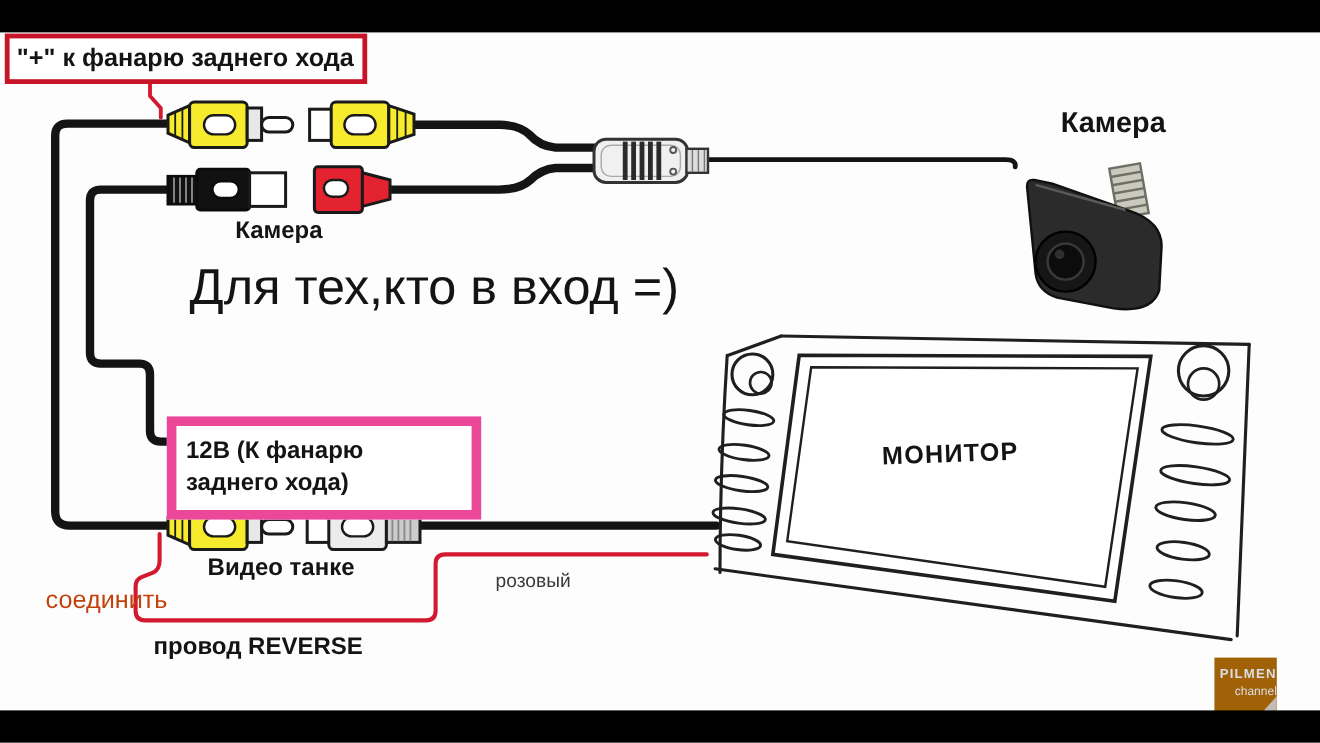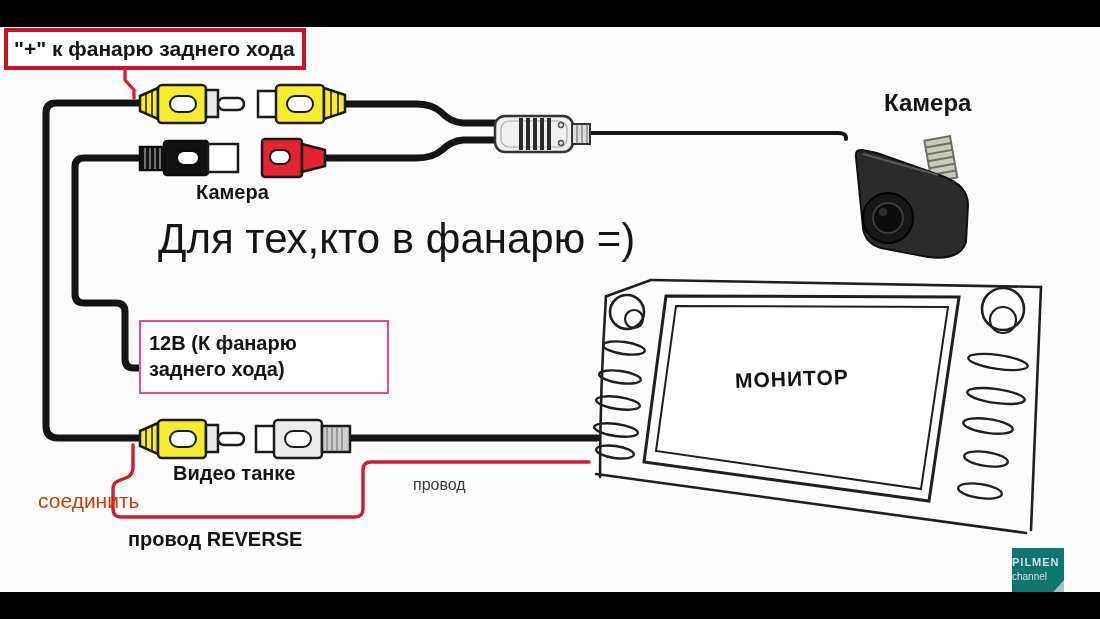--- a/index.html
+++ b/index.html
@@ -12,35 +12,35 @@
   .letterbox.bottom{top:592px;height:27px;}
   svg.art{position:absolute;left:0;top:0;}
   .lbl{position:absolute;white-space:nowrap;line-height:1;}
   .bold{font-weight:bold;}
   .plus-box{
     position:absolute;left:4px;top:28px;width:282px;
     border:4px solid #c81428;background:#fff;
     font-weight:bold;font-size:21px;padding:5px 6px 6px 6px;line-height:1.1;
   }
   .v12-box{
-    position:absolute;left:139px;top:320px;width:230px;
-    border:2px solid #ec4899;background:#fff;
+    position:absolute;left:139px;top:347px;width:230px;
+    border:8px solid #ec4899;background:#fff;
     font-weight:bold;font-size:20px;padding:8px 8px 10px 8px;line-height:1.3;
   }
   .power-lbl{left:196px;top:182px;font-size:20px;}
   .note-lbl{left:158px;top:218px;font-size:42px;font-weight:normal;letter-spacing:0px;}
   .video-lbl{left:173px;top:463px;font-size:20px;}
   .connect-lbl{left:38px;top:490px;font-size:21px;color:#c2410c;font-weight:normal;}
   .reverse-lbl{left:128px;top:529px;font-size:20px;}
   .pink-lbl{left:413px;top:477px;font-size:16px;color:#3a3a3a;font-weight:normal;}
   .camera-lbl{left:884px;top:91px;font-size:24px;}
   .monitor-lbl{left:735px;top:368px;font-size:21px;transform:rotate(-2deg);letter-spacing:1px;}
   .watermark{
     position:absolute;left:1012px;top:548px;width:52px;height:50px;
-    background:#0f766e;color:#d9dee7;text-align:left;overflow:hidden;
+    background:#a16207;color:#d9dee7;text-align:right;overflow:hidden;
   }
   .watermark .wm1{font-size:11px;font-weight:bold;margin-top:8px;letter-spacing:1px;}
   .watermark .wm2{font-size:10px;margin-top:3px;}
   .wm-corner{
     position:absolute;right:0;bottom:0;width:0;height:0;
     border-left:16px solid transparent;border-bottom:18px solid #c9cdd4;opacity:.85;
   }
 </style>
 </head>
 <body>
@@ -195,31 +195,31 @@
         <ellipse cx="986" cy="459" rx="22" ry="7" transform="rotate(8 986 459)"></ellipse>
         <ellipse cx="980" cy="491" rx="22" ry="7" transform="rotate(8 980 491)"></ellipse>
       </g>
     </g>
   </svg>
 
   <div class="plus-box">"+" к фанарю заднего хода</div>
 
   <div class="lbl bold power-lbl">Камера</div>
 
-  <div class="lbl note-lbl">Для тех,кто в фанарю =)</div>
+  <div class="lbl note-lbl">Для тех,кто в вход =)</div>
 
   <div class="v12-box">12В (К фанарю заднего хода)</div>
 
   <div class="lbl bold video-lbl">Видео танке</div>
 
   <div class="lbl connect-lbl">соединить</div>
 
   <div class="lbl bold reverse-lbl">провод REVERSE</div>
 
-  <div class="lbl pink-lbl">провод</div>
+  <div class="lbl pink-lbl">розовый</div>
 
   <div class="lbl bold camera-lbl">Камера</div>
 
   <div class="lbl bold monitor-lbl">МОНИТОР</div>
 
   <div class="watermark">
     <div class="wm1">PILMEN</div>
     <div class="wm2">channel</div>
     <div class="wm-corner"></div>
   </div>

